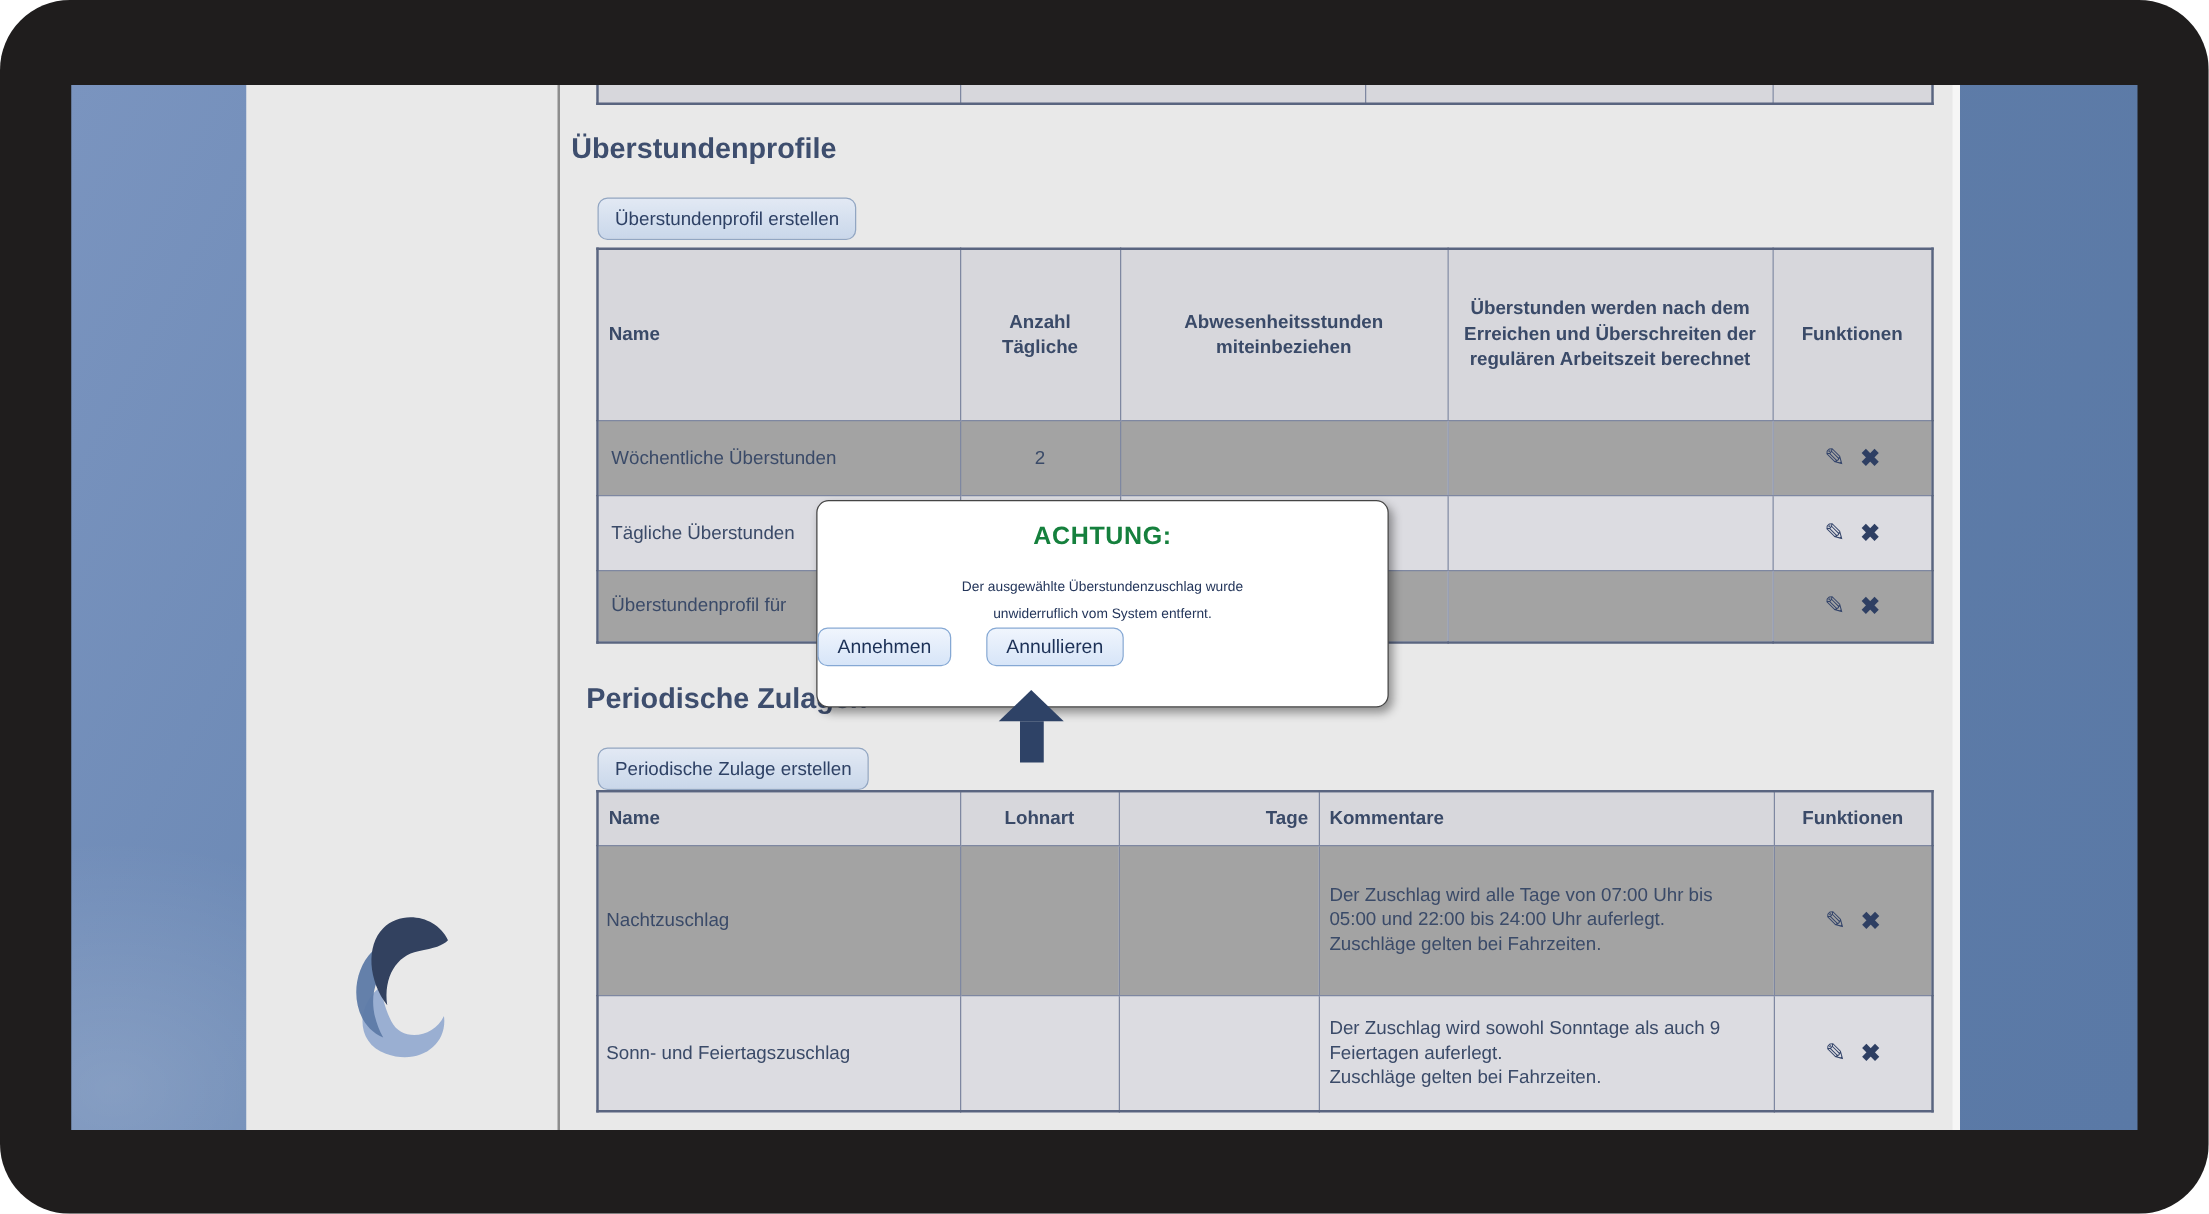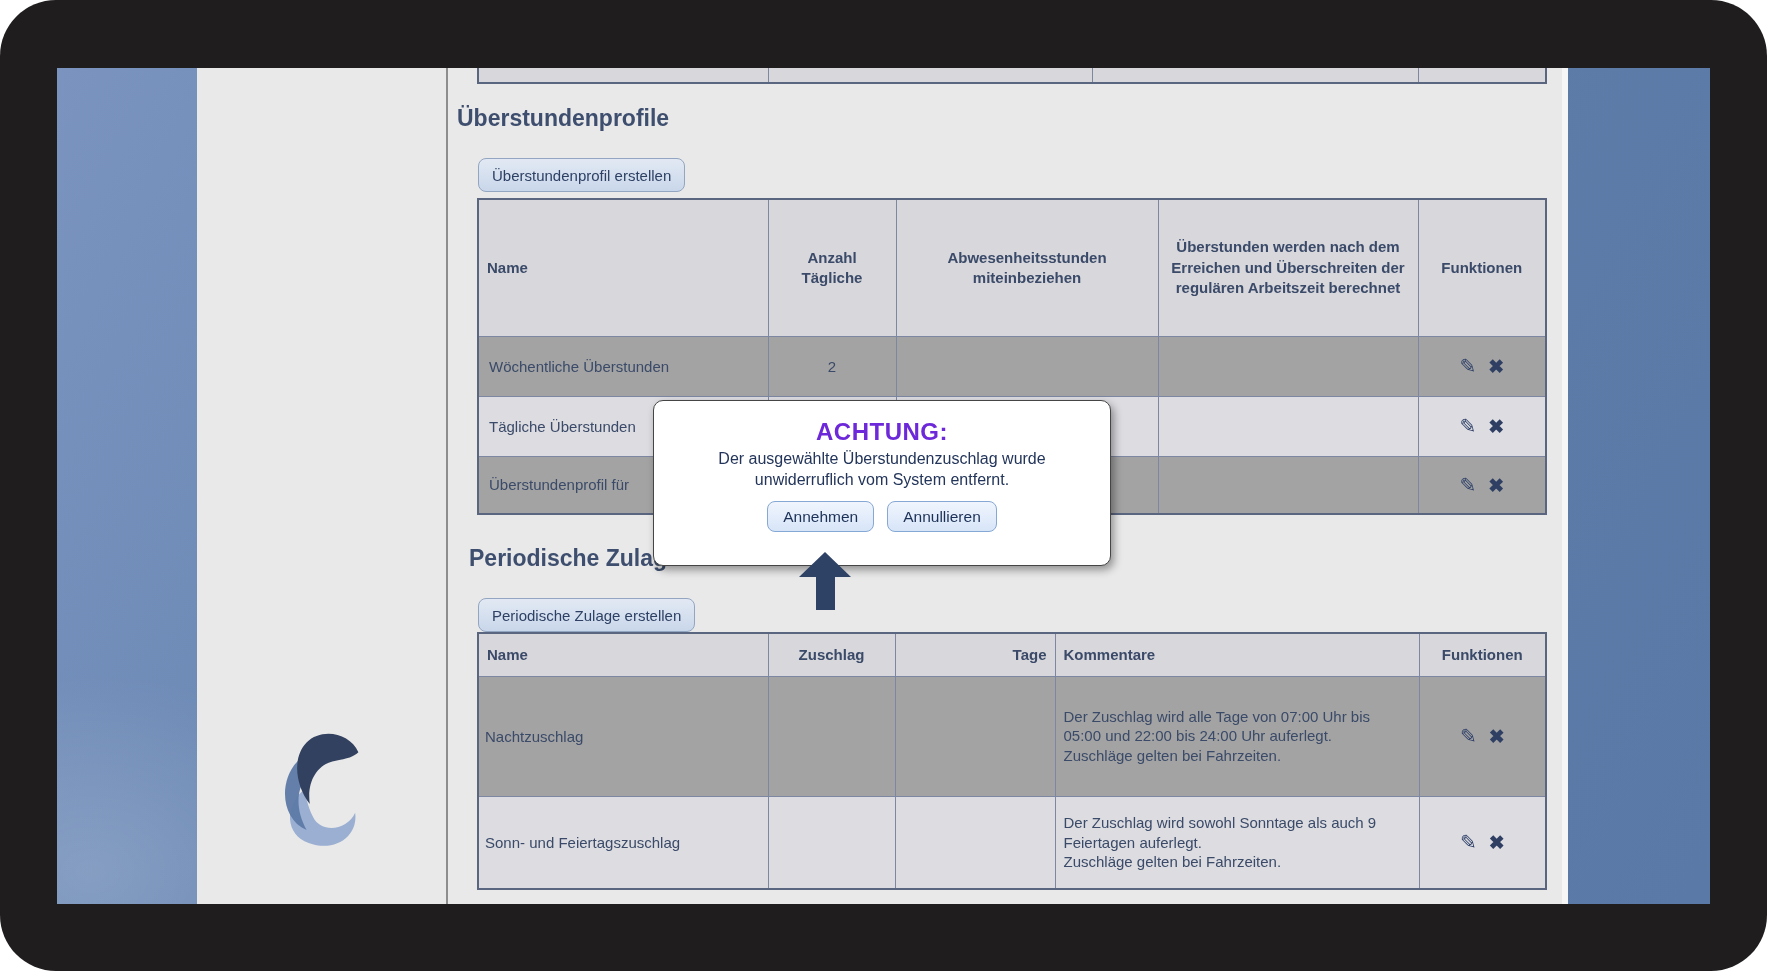--- a/index.html
+++ b/index.html
@@ -30,23 +30,23 @@
   .fn-cell{text-align:center;white-space:nowrap;}
   .ico{font-size:20px;color:#33446a;cursor:pointer;display:inline-block;}
   .ico-x{font-size:19px;font-weight:bold;color:#2e3f63;margin-left:12px;}
 
   .fragment{position:absolute;left:420px;top:-3px;}
   .fragment td{height:13px;background:#d7d7dc;}
 
   .modal{position:absolute;left:596px;top:332px;width:458px;height:166px;background:#ffffff;
       border:1px solid #454545;border-radius:10px;z-index:20;box-shadow:3px 4px 8px rgba(0,0,0,.38);
       box-sizing:border-box;padding-top:17px;text-align:center;}
-  .modal-title{font-size:24px;font-weight:bold;color:#6d28d9;letter-spacing:.5px;}
-  .modal-msg{margin-top:2px;font-size:16px;line-height:21px;color:#23355a;white-space:pre-line;}
-  .modal-btns{margin-top:11px;display:flex;justify-content:center;gap:13px;}
+  .modal-title{font-size:20px;font-weight:bold;color:#15803d;letter-spacing:.5px;}
+  .modal-msg{margin-top:19px;font-size:11px;line-height:21px;color:#23355a;white-space:pre-line;}
+  .modal-btns{display:flex;gap:28px;}
   .btn-dialog{height:31px;padding:0 15px;font-family:"Liberation Sans",sans-serif;font-size:15.5px;color:#1c3157;
       background:linear-gradient(#f0f5fd,#d7e5f8);border:1px solid #85a8d4;border-radius:8px;cursor:pointer;}
 
   .arrow{position:absolute;left:742px;top:484px;width:52px;height:58px;z-index:21;}
   .arrow .head{width:0;height:0;margin:0 auto;border-left:26px solid transparent;border-right:26px solid transparent;
       border-bottom:25px solid #2e4266;}
   .arrow .stem{width:19px;height:33px;margin:0 auto;background:#2e4266;}
 </style>
 </head>
 <body>
@@ -137,21 +137,21 @@
       <colgroup>
           <col style="width:290px">
           <col style="width:127px">
           <col style="width:160px">
           <col style="width:364px">
           <col style="width:127px">
         </colgroup>
       <tbody>
           <tr style="height:43px">
         <th class="al pad6">Name</th>
-        <th class="ac">Zuschlag</th>
+        <th class="ac">Lohnart</th>
         <th class="ar">Tage</th>
         <th class="al pad6">Kommentare</th>
         <th class="ac">Funktionen</th>
       </tr>
       <tr class="row-light" style="height:120px">
         <td class="al pad6">Nachtzuschlag</td>
         <td></td>
         <td></td>
         <td class="comment">Der Zuschlag wird alle Tage von 07:00 Uhr bis 05:00 und 22:00 bis 24:00 Uhr auferlegt.
 Zuschläge gelten bei Fahrzeiten.</td>

